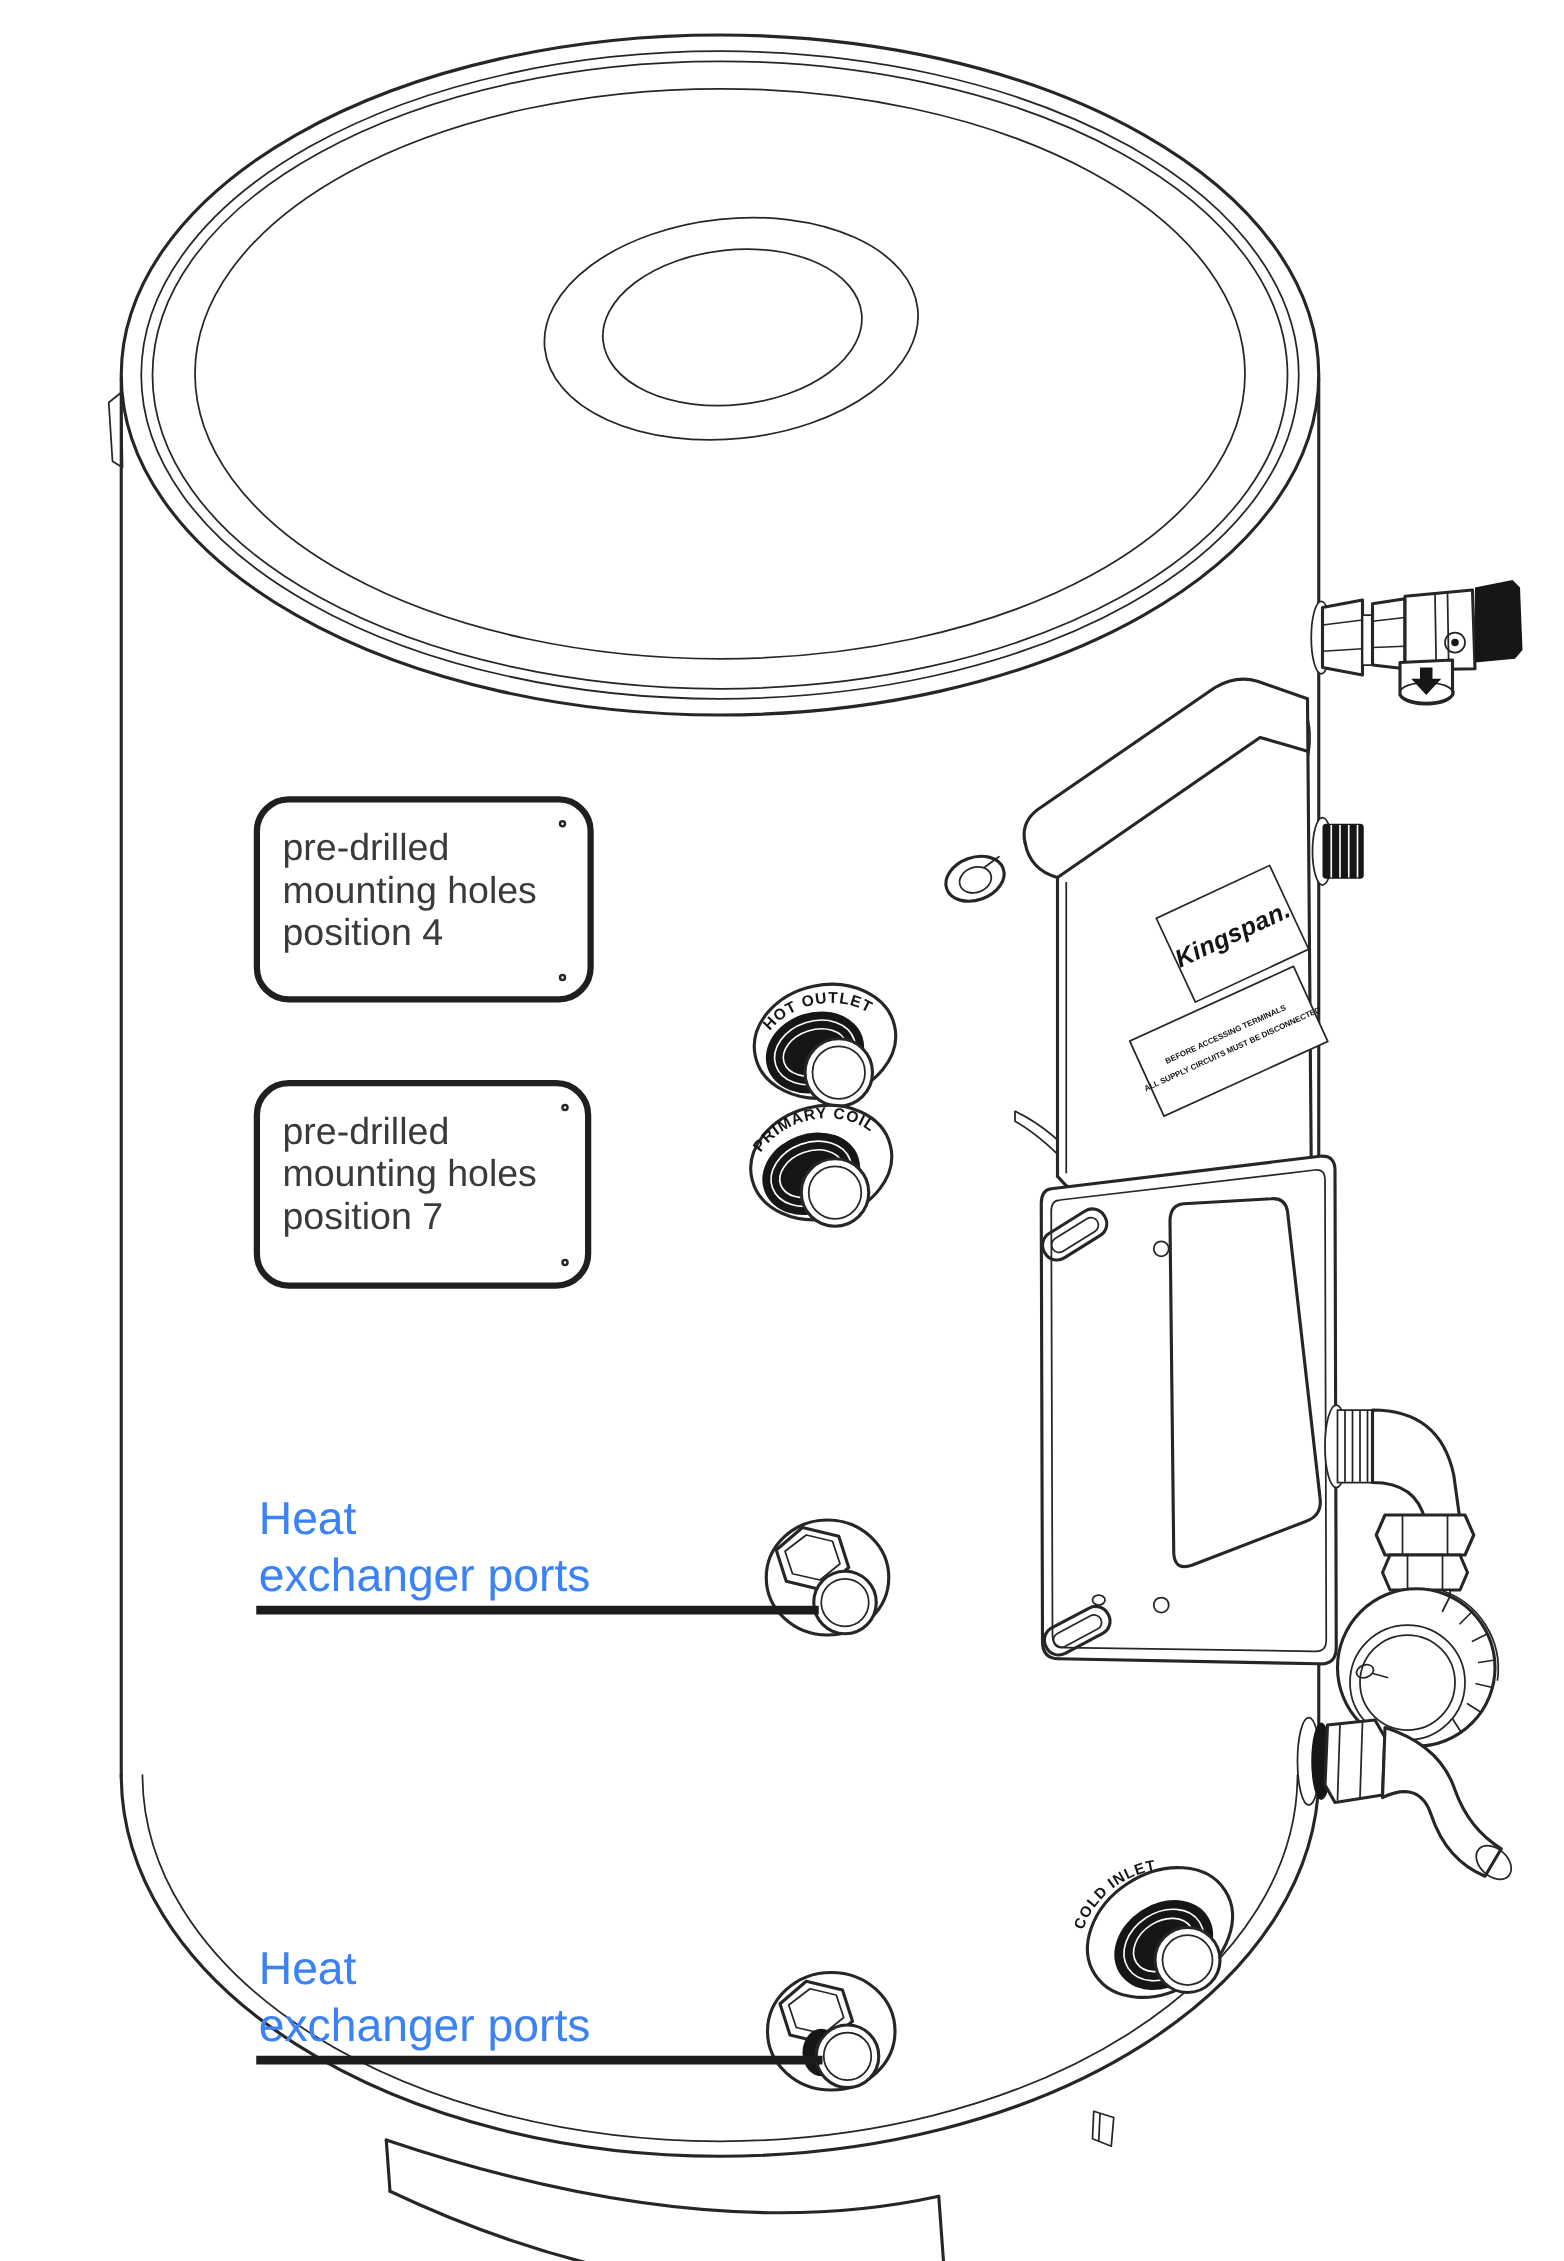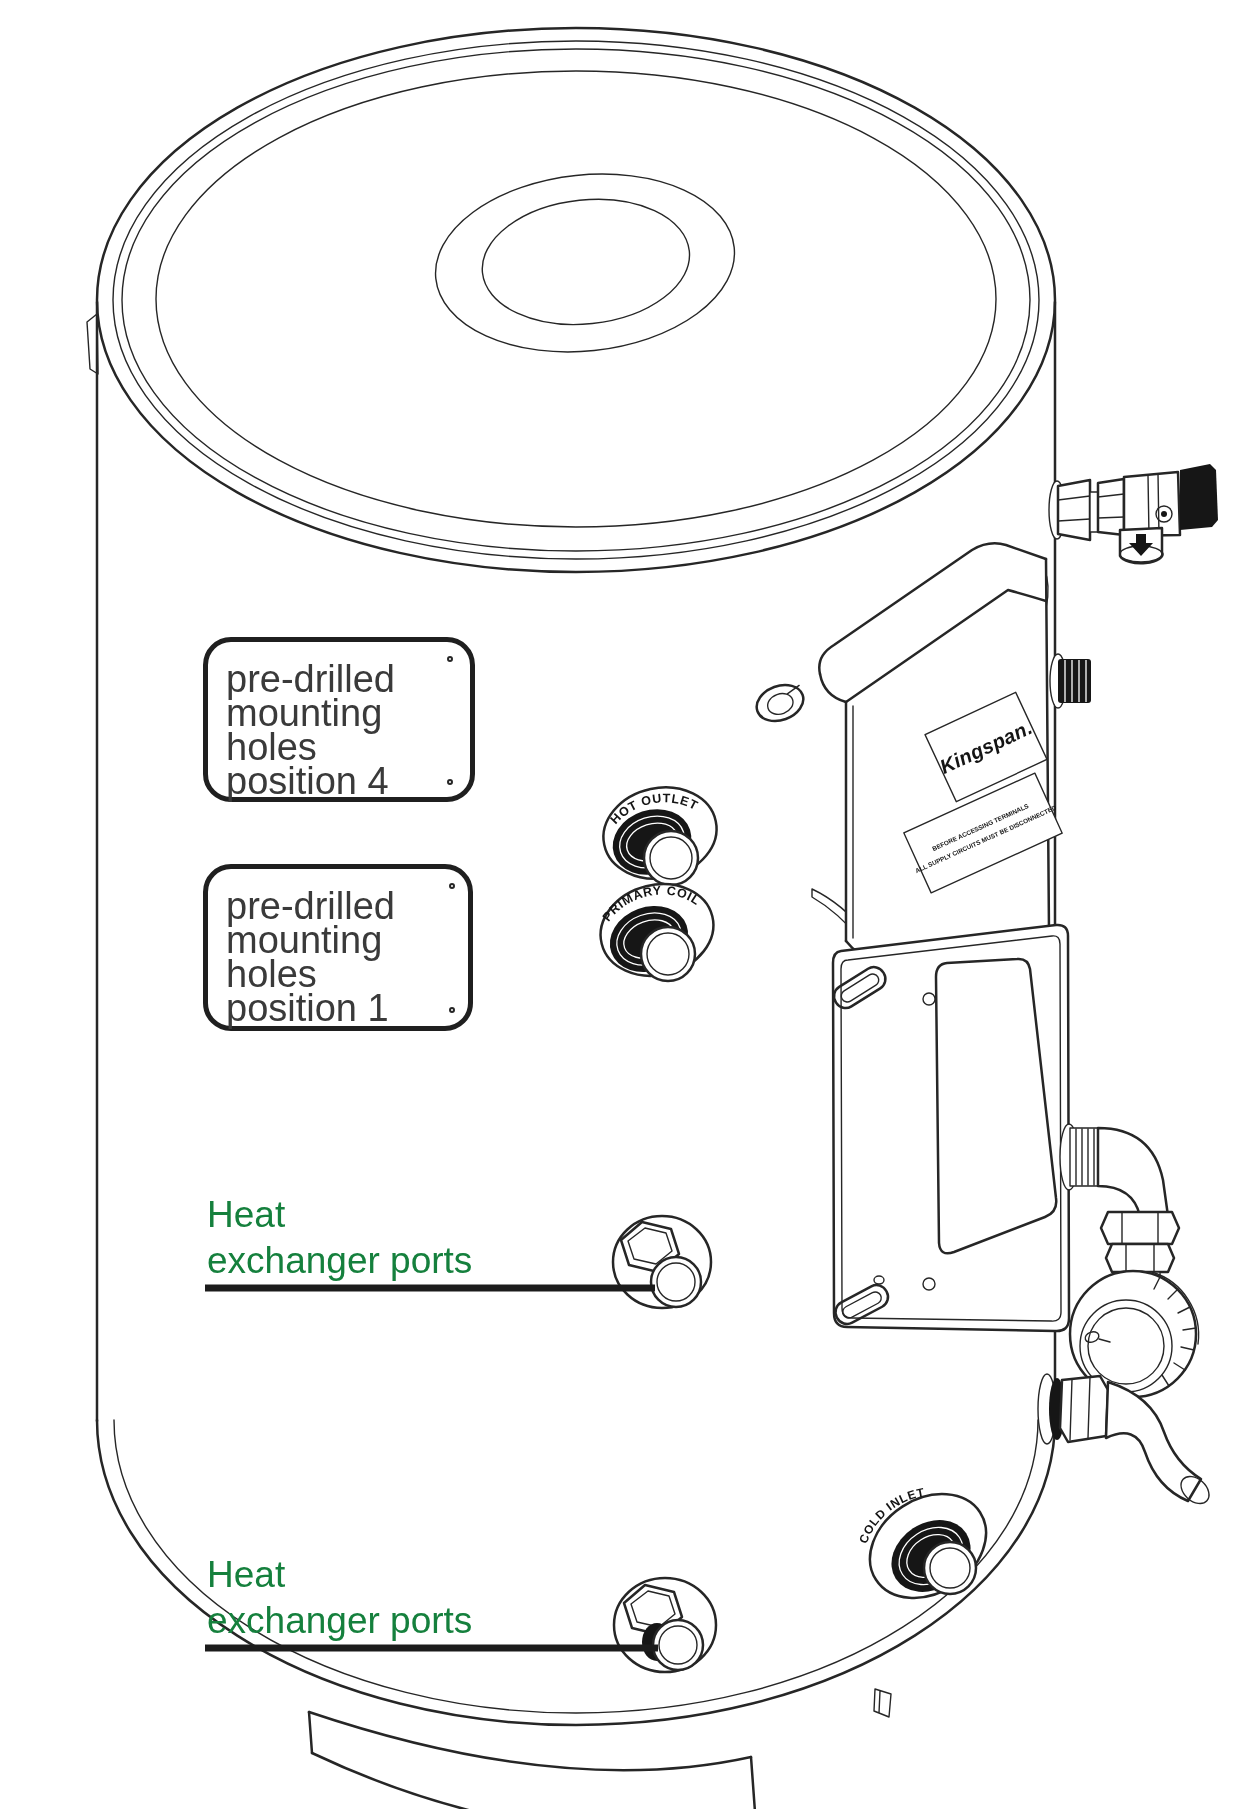--- a/index.html
+++ b/index.html
@@ -6,24 +6,24 @@
   body{width:1251px;height:1809px;position:relative;background:#ffffff;overflow:hidden;
        font-family:"Liberation Sans",sans-serif;}
   svg{position:absolute;left:0;top:0;}
   svg text{font-family:"Liberation Sans",sans-serif;}
   .ln{stroke:#262626;fill:none;stroke-width:2.5;stroke-linecap:round;stroke-linejoin:round;}
   .thin{stroke-width:1.4;}
   .white{fill:#ffffff;}
   .dark{fill:#161616;stroke:none;}
   .wline{stroke:#ffffff;fill:none;stroke-width:1.3;}
   .callout{position:absolute;border:5px solid #1f1f1f;border-radius:28px;box-sizing:border-box;
-           color:#3a3a3a;font-size:38px;line-height:34px;padding:20px 0 0 18px;}
+           color:#3a3a3a;font-size:30px;line-height:34px;padding:20px 0 0 18px;}
   .callout span{display:block;}
   .holedot{position:absolute;width:6px;height:6px;border:2px solid #262626;border-radius:50%;box-sizing:border-box;}
-  .heatlbl{position:absolute;color:#15803d;font-size:37px;line-height:46px;}
+  .heatlbl{position:absolute;color:#3b82f6;font-size:37px;line-height:46px;}
   .heatlbl span{display:block;}
   .arcText{font-size:12.5px;font-weight:bold;fill:#141414;letter-spacing:0.8px;}
   .brandText{font-size:20px;font-weight:bold;font-style:italic;fill:#141414;letter-spacing:0.3px;}
   .warnText{font-size:6.4px;font-weight:bold;fill:#141414;}
 </style>
 </head>
 <body>
 
 <svg width="1251" height="1809" viewBox="0 0 1251 1809">
 
@@ -221,21 +221,21 @@
   <span>pre-drilled</span>
   <span>mounting holes</span>
   <span>position 4</span>
 </div>
 <div class="holedot" style="left:447px;top:656px;"></div>
 <div class="holedot" style="left:447px;top:779px;"></div>
 
 <div class="callout" style="left:203px;top:864px;width:270px;height:167px;">
   <span>pre-drilled</span>
   <span>mounting holes</span>
-  <span>position 1</span>
+  <span>position 7</span>
 </div>
 <div class="holedot" style="left:449px;top:883px;"></div>
 <div class="holedot" style="left:449px;top:1007px;"></div>
 
 <div class="heatlbl" style="left:207px;top:1192px;">
   <span>Heat</span>
   <span>exchanger ports</span>
 </div>
 
 <div class="heatlbl" style="left:207px;top:1552px;">

